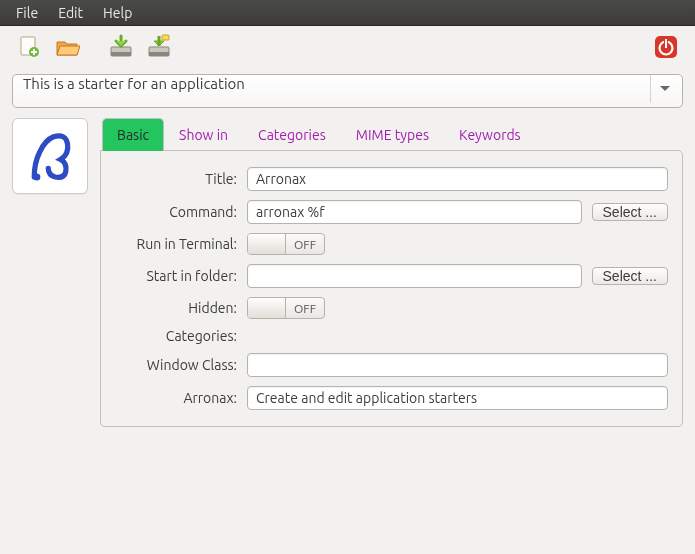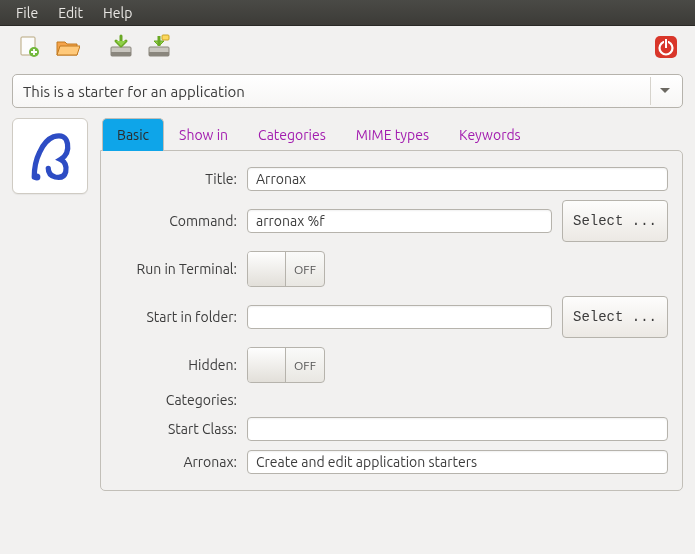--- a/index.html
+++ b/index.html
@@ -38,21 +38,21 @@
   display: flex; align-items: center; justify-content: center;
   border-radius: 3px;
   cursor: pointer;
 }
 .tool-sep { width: 12px; }
 .spacer { flex: 1; }
 
 .combo {
   margin: 6px 12px 10px 12px;
   display: flex;
-  align-items: center;
+  align-items: flex-start;
   height: 34px;
   border: 1px solid #b6b3ac;
   border-radius: 5px;
   background: linear-gradient(#ffffff,#f7f6f5);
   padding: 0 4px 0 10px;
   box-shadow: inset 0 1px 0 #fff;
 }
 .combo-text { flex:1; font-size: 15px; color:#3c3c3c; }
 .combo-arrow {
   width: 28px; height: 28px;
@@ -89,21 +89,21 @@
   padding: 8px 14px;
   font-size:14px;
   color:#a21caf;
   border:1px solid transparent;
   border-bottom:none;
   border-radius:5px 5px 0 0;
   cursor:pointer;
   position:relative;
 }
 .tab.active {
-  background:#0ea5e9;
+  background:#22c55e;
   border-color:#c2bfb8;
   color:#2c2c2c;
   z-index:2;
 }
 
 .tab-panel {
   border:1px solid #c2bfb8;
   border-radius:0 5px 5px 5px;
   padding: 16px 14px 16px 6px;
   background:#f2f1f0;
@@ -128,33 +128,33 @@
   border:1px solid #b6b3ac;
   border-radius:4px;
   padding:0 8px;
   font-size:14px;
   background:#fff;
   box-shadow: inset 0 1px 2px rgba(0,0,0,0.06);
   color:#3c3c3c;
   font-family: inherit;
 }
 .btn {
-  height:42px;
+  height:18px;
   padding:0 10px;
   border:1px solid #b6b3ac;
   border-radius:4px;
   background:linear-gradient(#fdfdfc,#ece9e4);
   font-size:14px;
   cursor:pointer;
-  font-family: Liberation Mono, monospace;
+  font-family: Liberation Sans, sans-serif;
   color:#3c3c3c;
 }
 
 .toggle {
-  width:78px; height:36px;
+  width:78px; height:22px;
   border:1px solid #b6b3ac;
   border-radius:4px;
   display:flex;
   background:linear-gradient(#fafaf9,#e9e7e2);
   overflow:hidden;
   cursor:pointer;
 }
 .toggle-knob {
   width:38px;
   background:linear-gradient(#fefefe,#e2dfd9);
@@ -280,21 +280,21 @@
           <div class="toggle-knob"></div>
           <div class="toggle-label">OFF</div>
         </div>
       </div>
 
       <div class="form-row">
         <div class="form-label">Categories:</div>
       </div>
 
       <div class="form-row">
-        <div class="form-label">Start Class:</div>
+        <div class="form-label">Window Class:</div>
         <input class="form-input" value="" style="">
       </div>
 
       <div class="form-row">
         <div class="form-label">Arronax:</div>
         <input class="form-input" value="Create and edit application starters" style="">
       </div>
 
     </div>
   </div>

